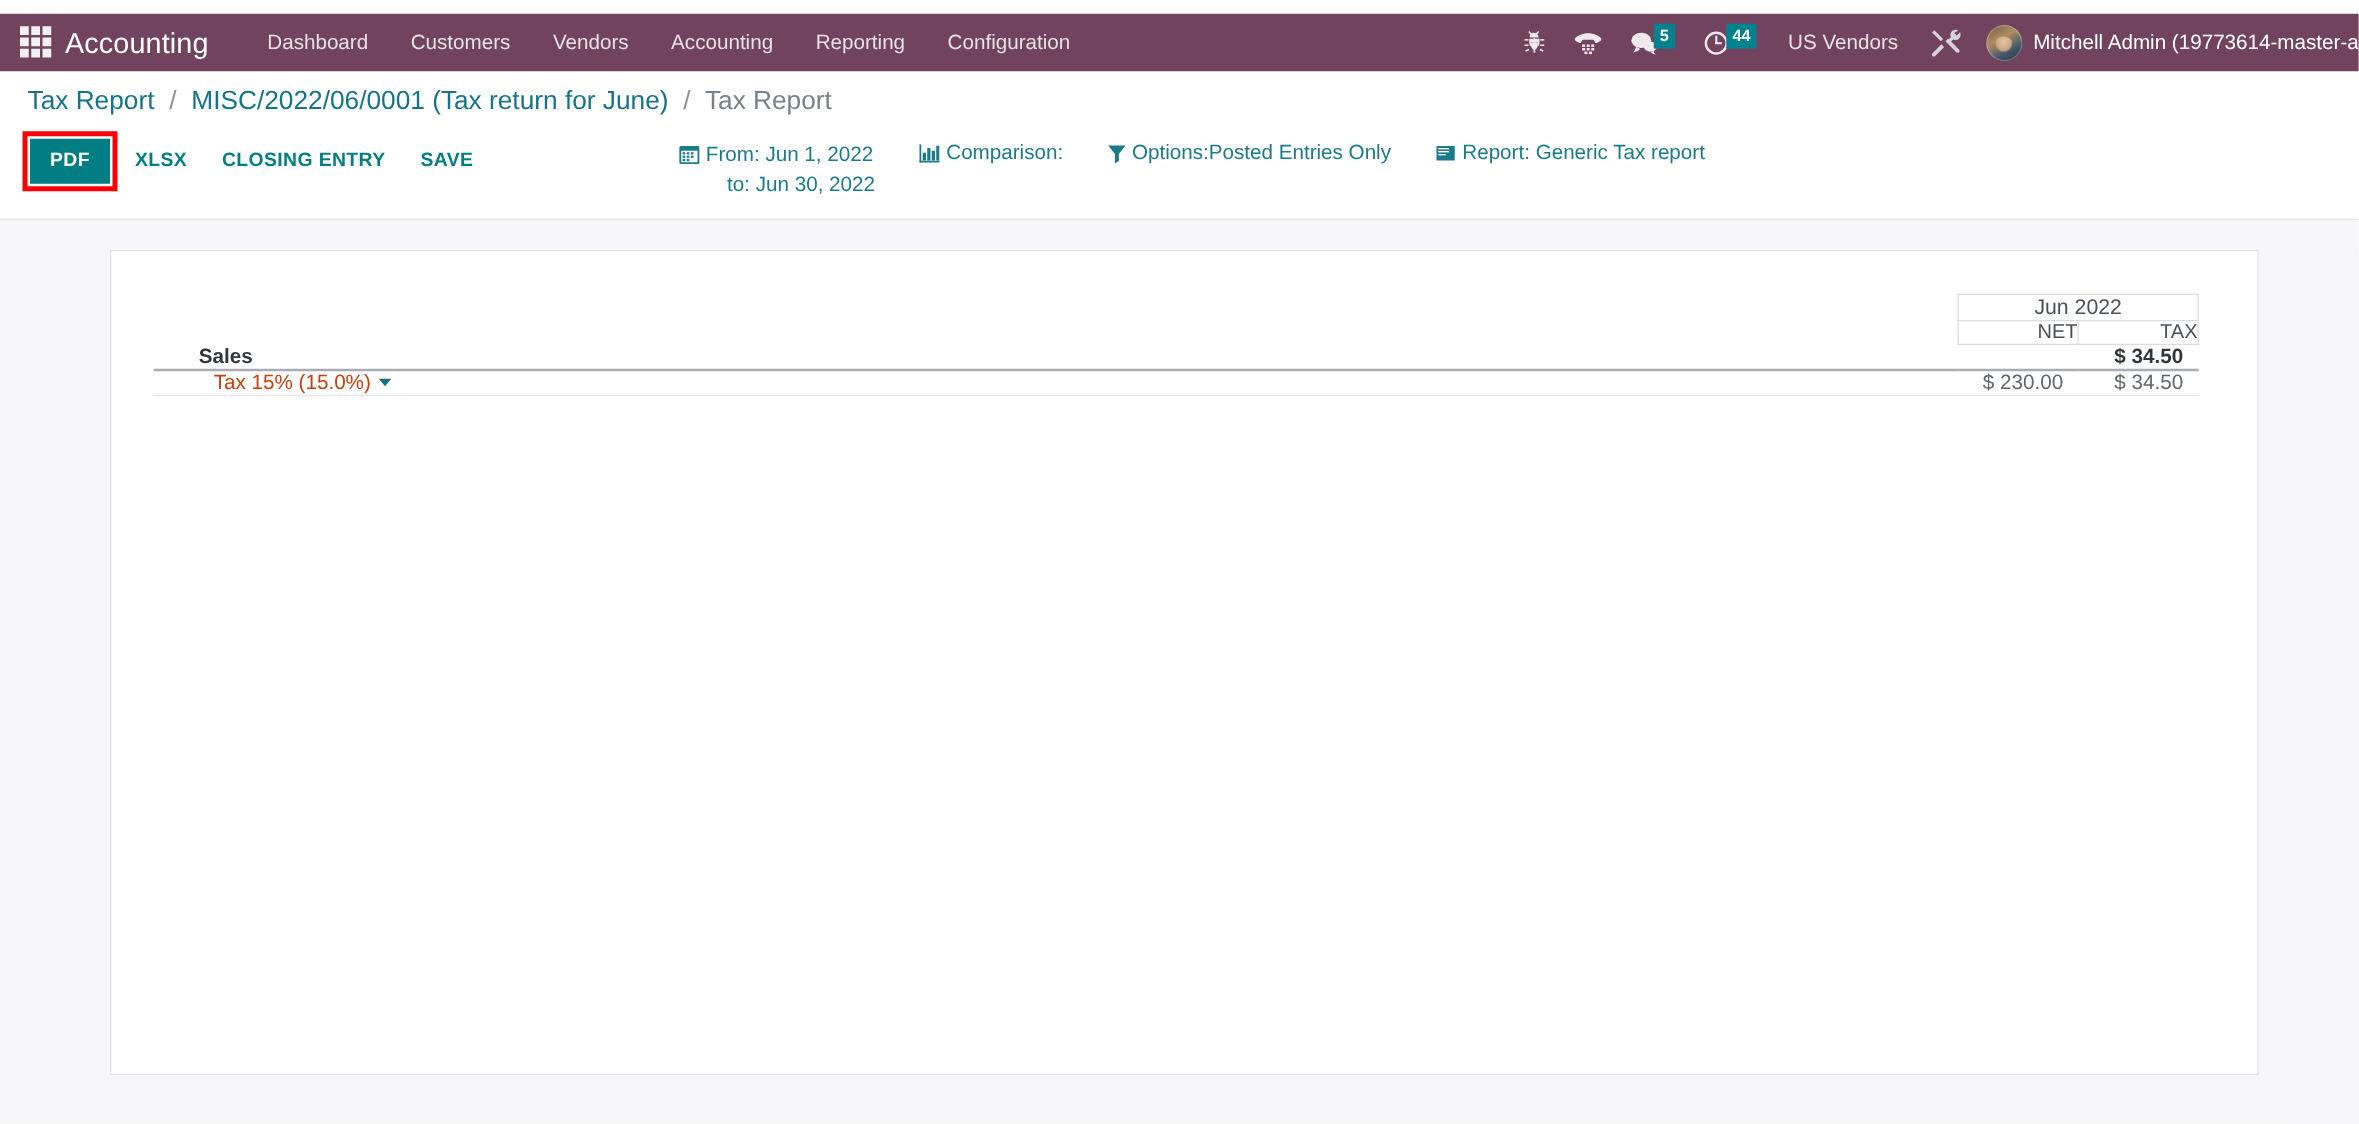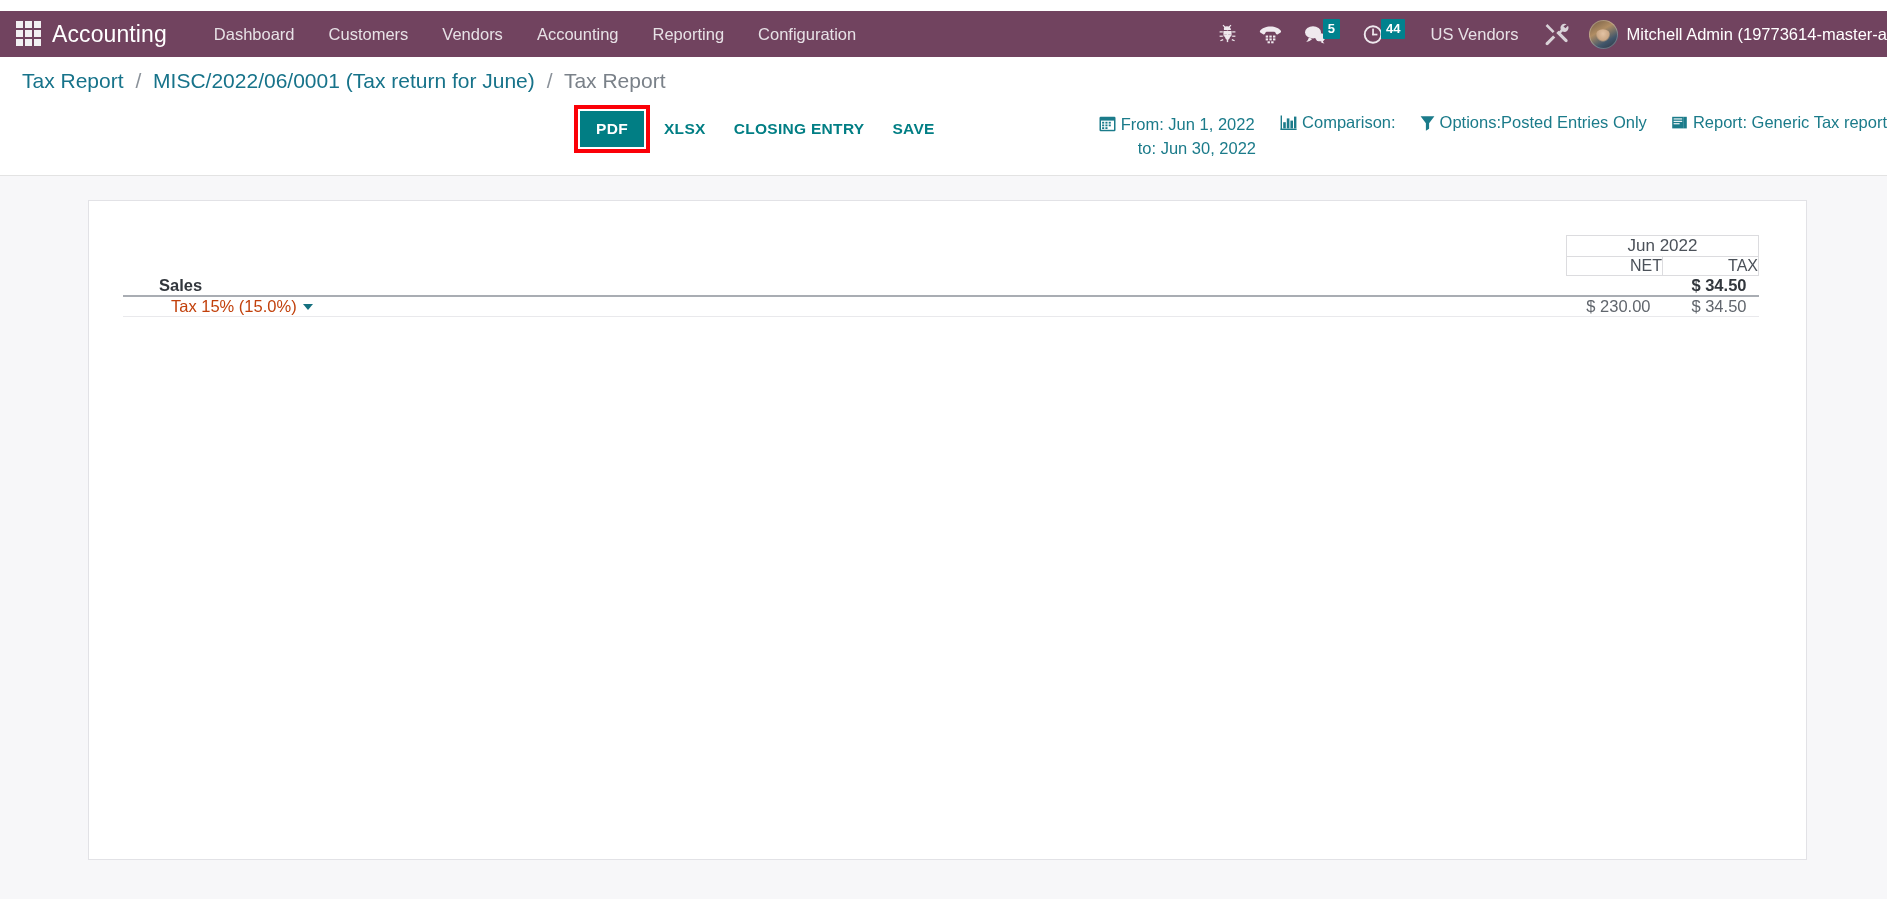--- a/index.html
+++ b/index.html
@@ -130,21 +130,20 @@
   .bc-sep { color: #8a9199; margin: 0 6px; }
   .bc-active { color: #7a8189; }
 
   
   .cp-row {
     display: flex;
     align-items: flex-start;
     padding: 6px 0 14px 0;
     position: relative;
     min-height: 66px;
-    justify-content: flex-end;
   }
   .btn-group { display: flex; align-items: center; padding-left: 18px; }
   .btn-primary {
     background: #017e84;
     color: #ffffff;
     font-size: 15.5px;
     font-weight: bold;
     padding: 9px 16px;
     border: none;
     cursor: pointer;
@@ -168,21 +167,21 @@
     white-space: nowrap;
   }
 
   .filters {
     display: flex;
     align-items: flex-start;
     margin-left: 150px;
     padding-top: 8px;
     color: #1b7b8a;
     font-size: 16.5px;
-    gap: 24px;
+    gap: 35px;
     white-space: nowrap;
   }
   .filter-item {
     display: flex;
     align-items: flex-start;
     gap: 5px;
     cursor: pointer;
     color: #1b7b8a;
   }
   .date-filter { display: flex; flex-direction: column; line-height: 1.45; }

